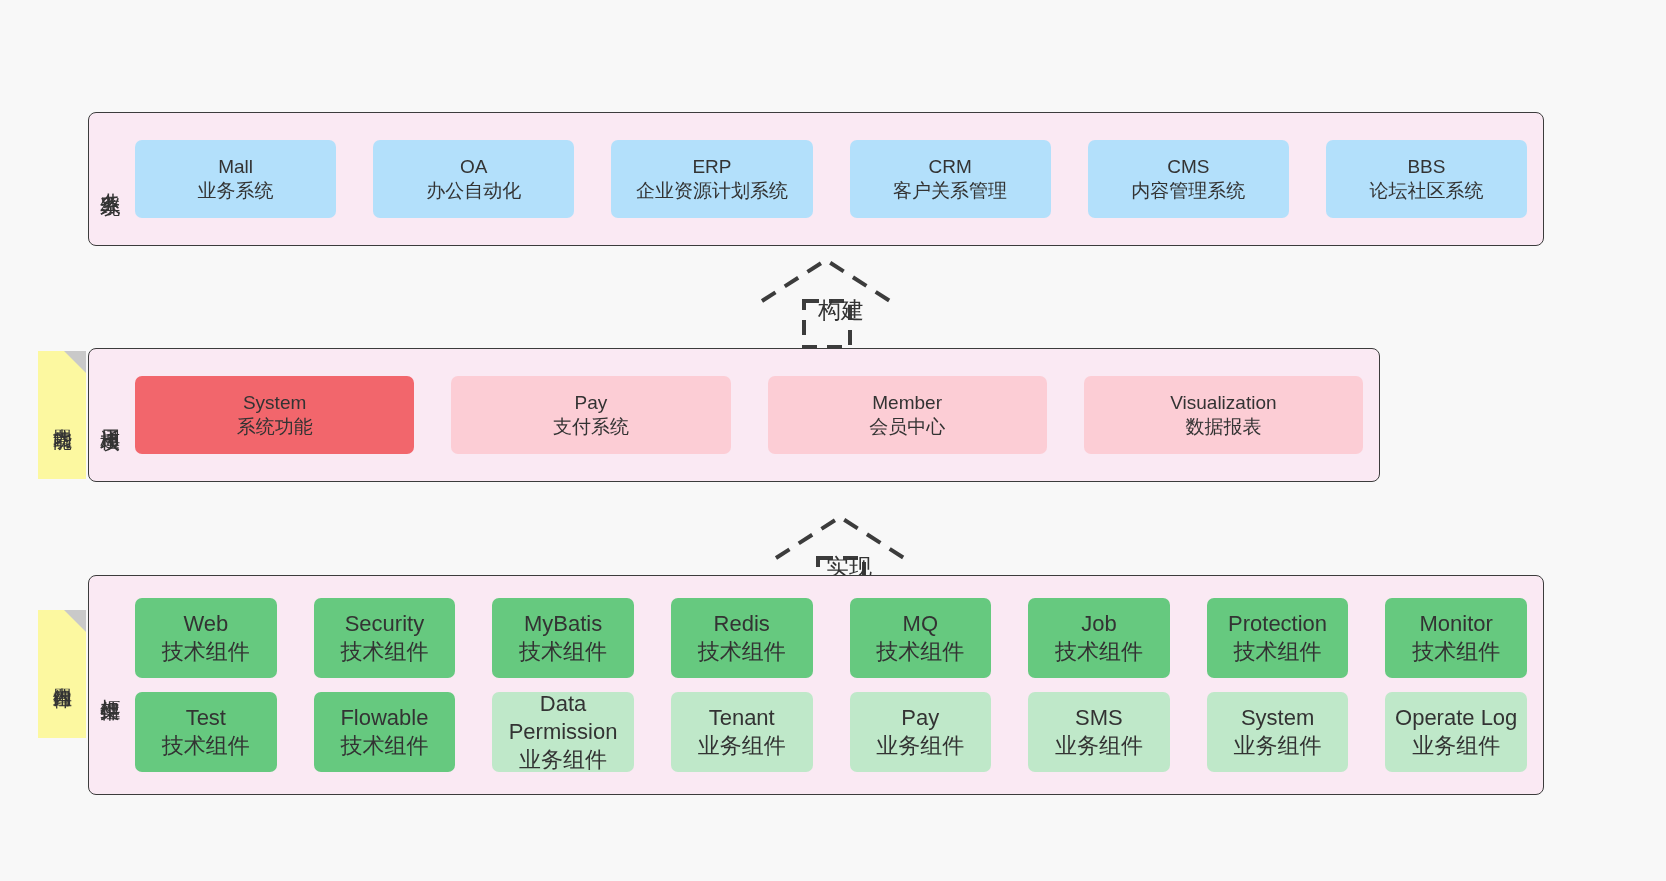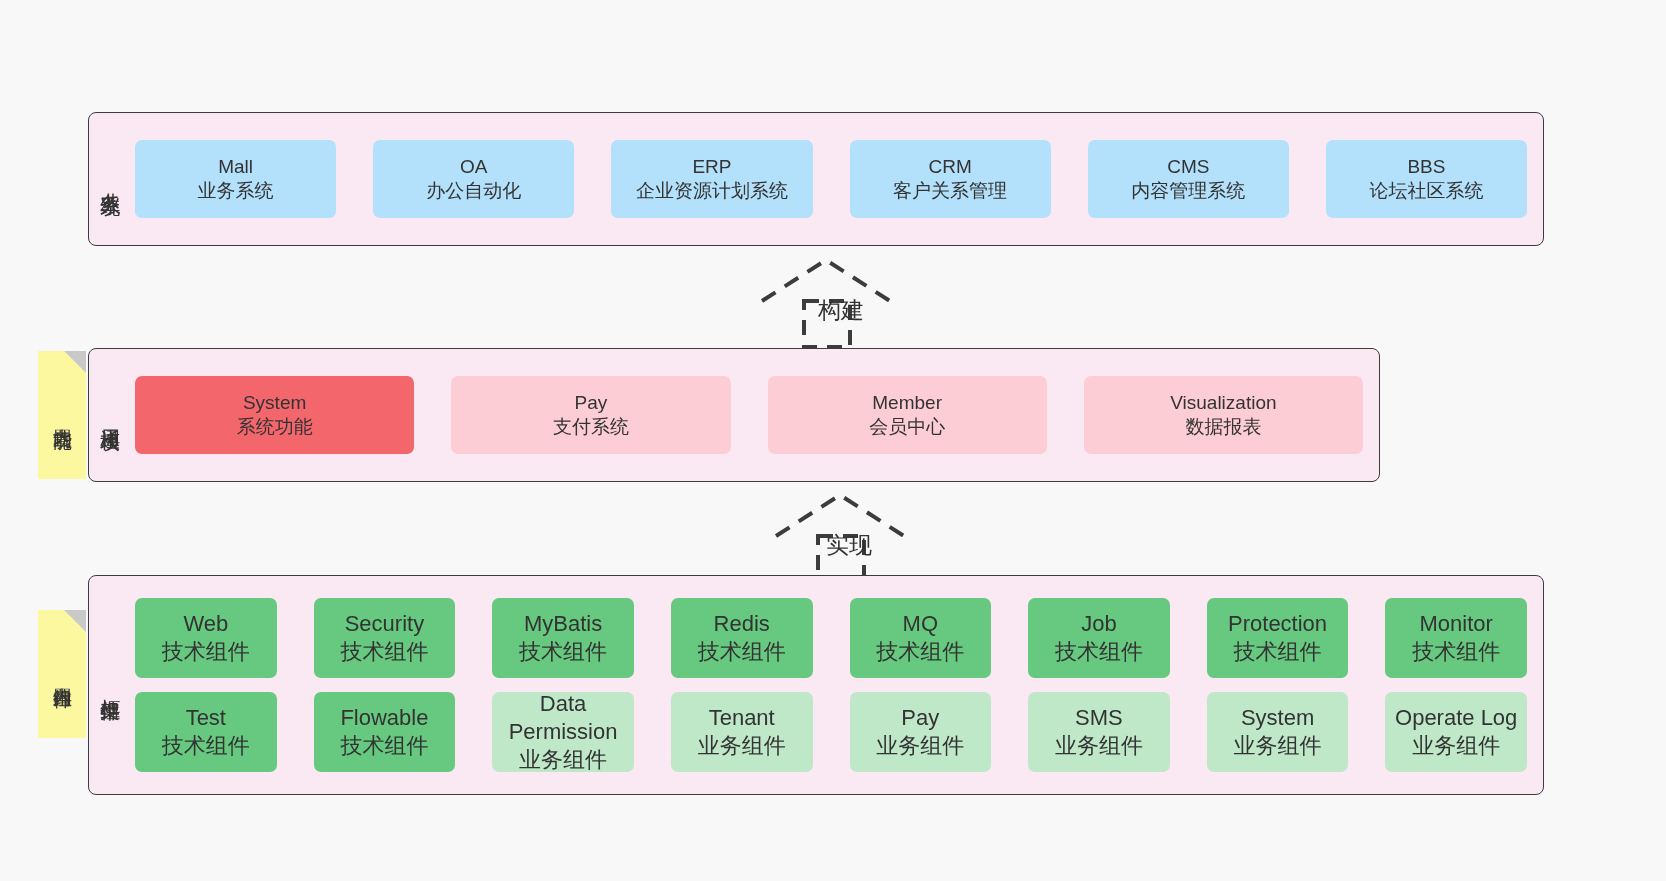--- a/index.html
+++ b/index.html
@@ -124,21 +124,21 @@
   #note-common    { left: 38px; top: 351px; height: 128px; }
   #note-framework { left: 38px; top: 610px; height: 128px; }
 
   
   .arrow {
     position: absolute;
     width: 180px;
     height: 100px;
   }
   #arrow-build   { left: 748px; top: 255px; }
-  #arrow-impl    { left: 762px; top: 490px; }
+  #arrow-impl    { left: 762px; top: 512px; }
   .arrow svg { display: block; overflow: visible; }
   .arrow-label {
     position: absolute;
     font-size: 23px;
     color: #333333;
     white-space: nowrap;
     background: transparent;
   }
   #arrow-build .arrow-label { left: 70px; top: 40px; }
   #arrow-impl  .arrow-label { left: 64px; top: 40px; }

